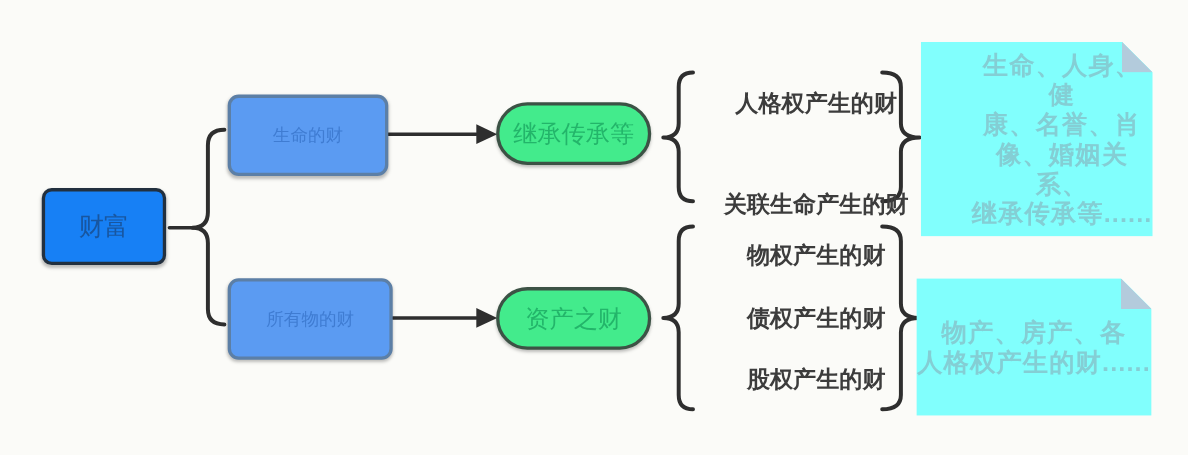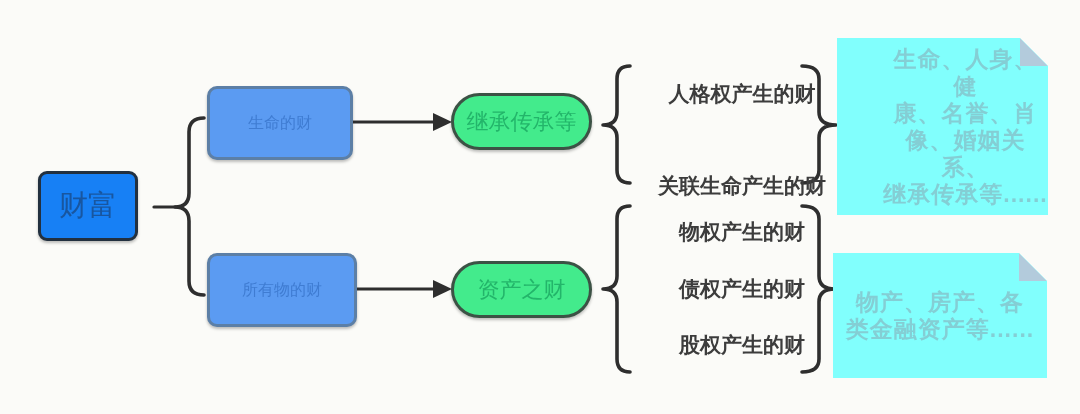--- a/index.html
+++ b/index.html
@@ -48,26 +48,26 @@
   }
   .overlay polygon { fill: var(--line); }
   .node {
     position: absolute;
     display: flex;
     align-items: center;
     justify-content: center;
     box-shadow: 0 2px 3px rgba(0,0,0,0.25);
   }
   .root-node {
-    left: 38px; top: 171px; width: 100px; height: 70px;
+    left: 38px; top: 171px; width: 113px; height: 70px;
     background: var(--root-fill);
     border: 3px solid var(--root-border);
     border-radius: 9px;
     color: var(--root-text);
-    font-size: 29px;
+    font-size: 23px;
     font-weight: 500;
   }
   .child-node {
     background: var(--child-fill);
     border: 3px solid var(--child-border);
     border-radius: 10px;
     color: var(--child-text);
     font-size: 16px;
     font-weight: 500;
   }
@@ -168,16 +168,16 @@
   <div class="sticky-note personality">
     <div class="note-fold"></div>
     <div class="note-text">生命、人身、健
 康、名誉、肖
 像、婚姻关系、
 继承传承等......</div>
   </div>
   <div class="sticky-note asset">
     <div class="note-fold"></div>
     <div class="note-text">物产、房产、各
-类金融资产等......</div>
+人格权产生的财......</div>
   </div>
 
 </div>
 
 </body></html>

